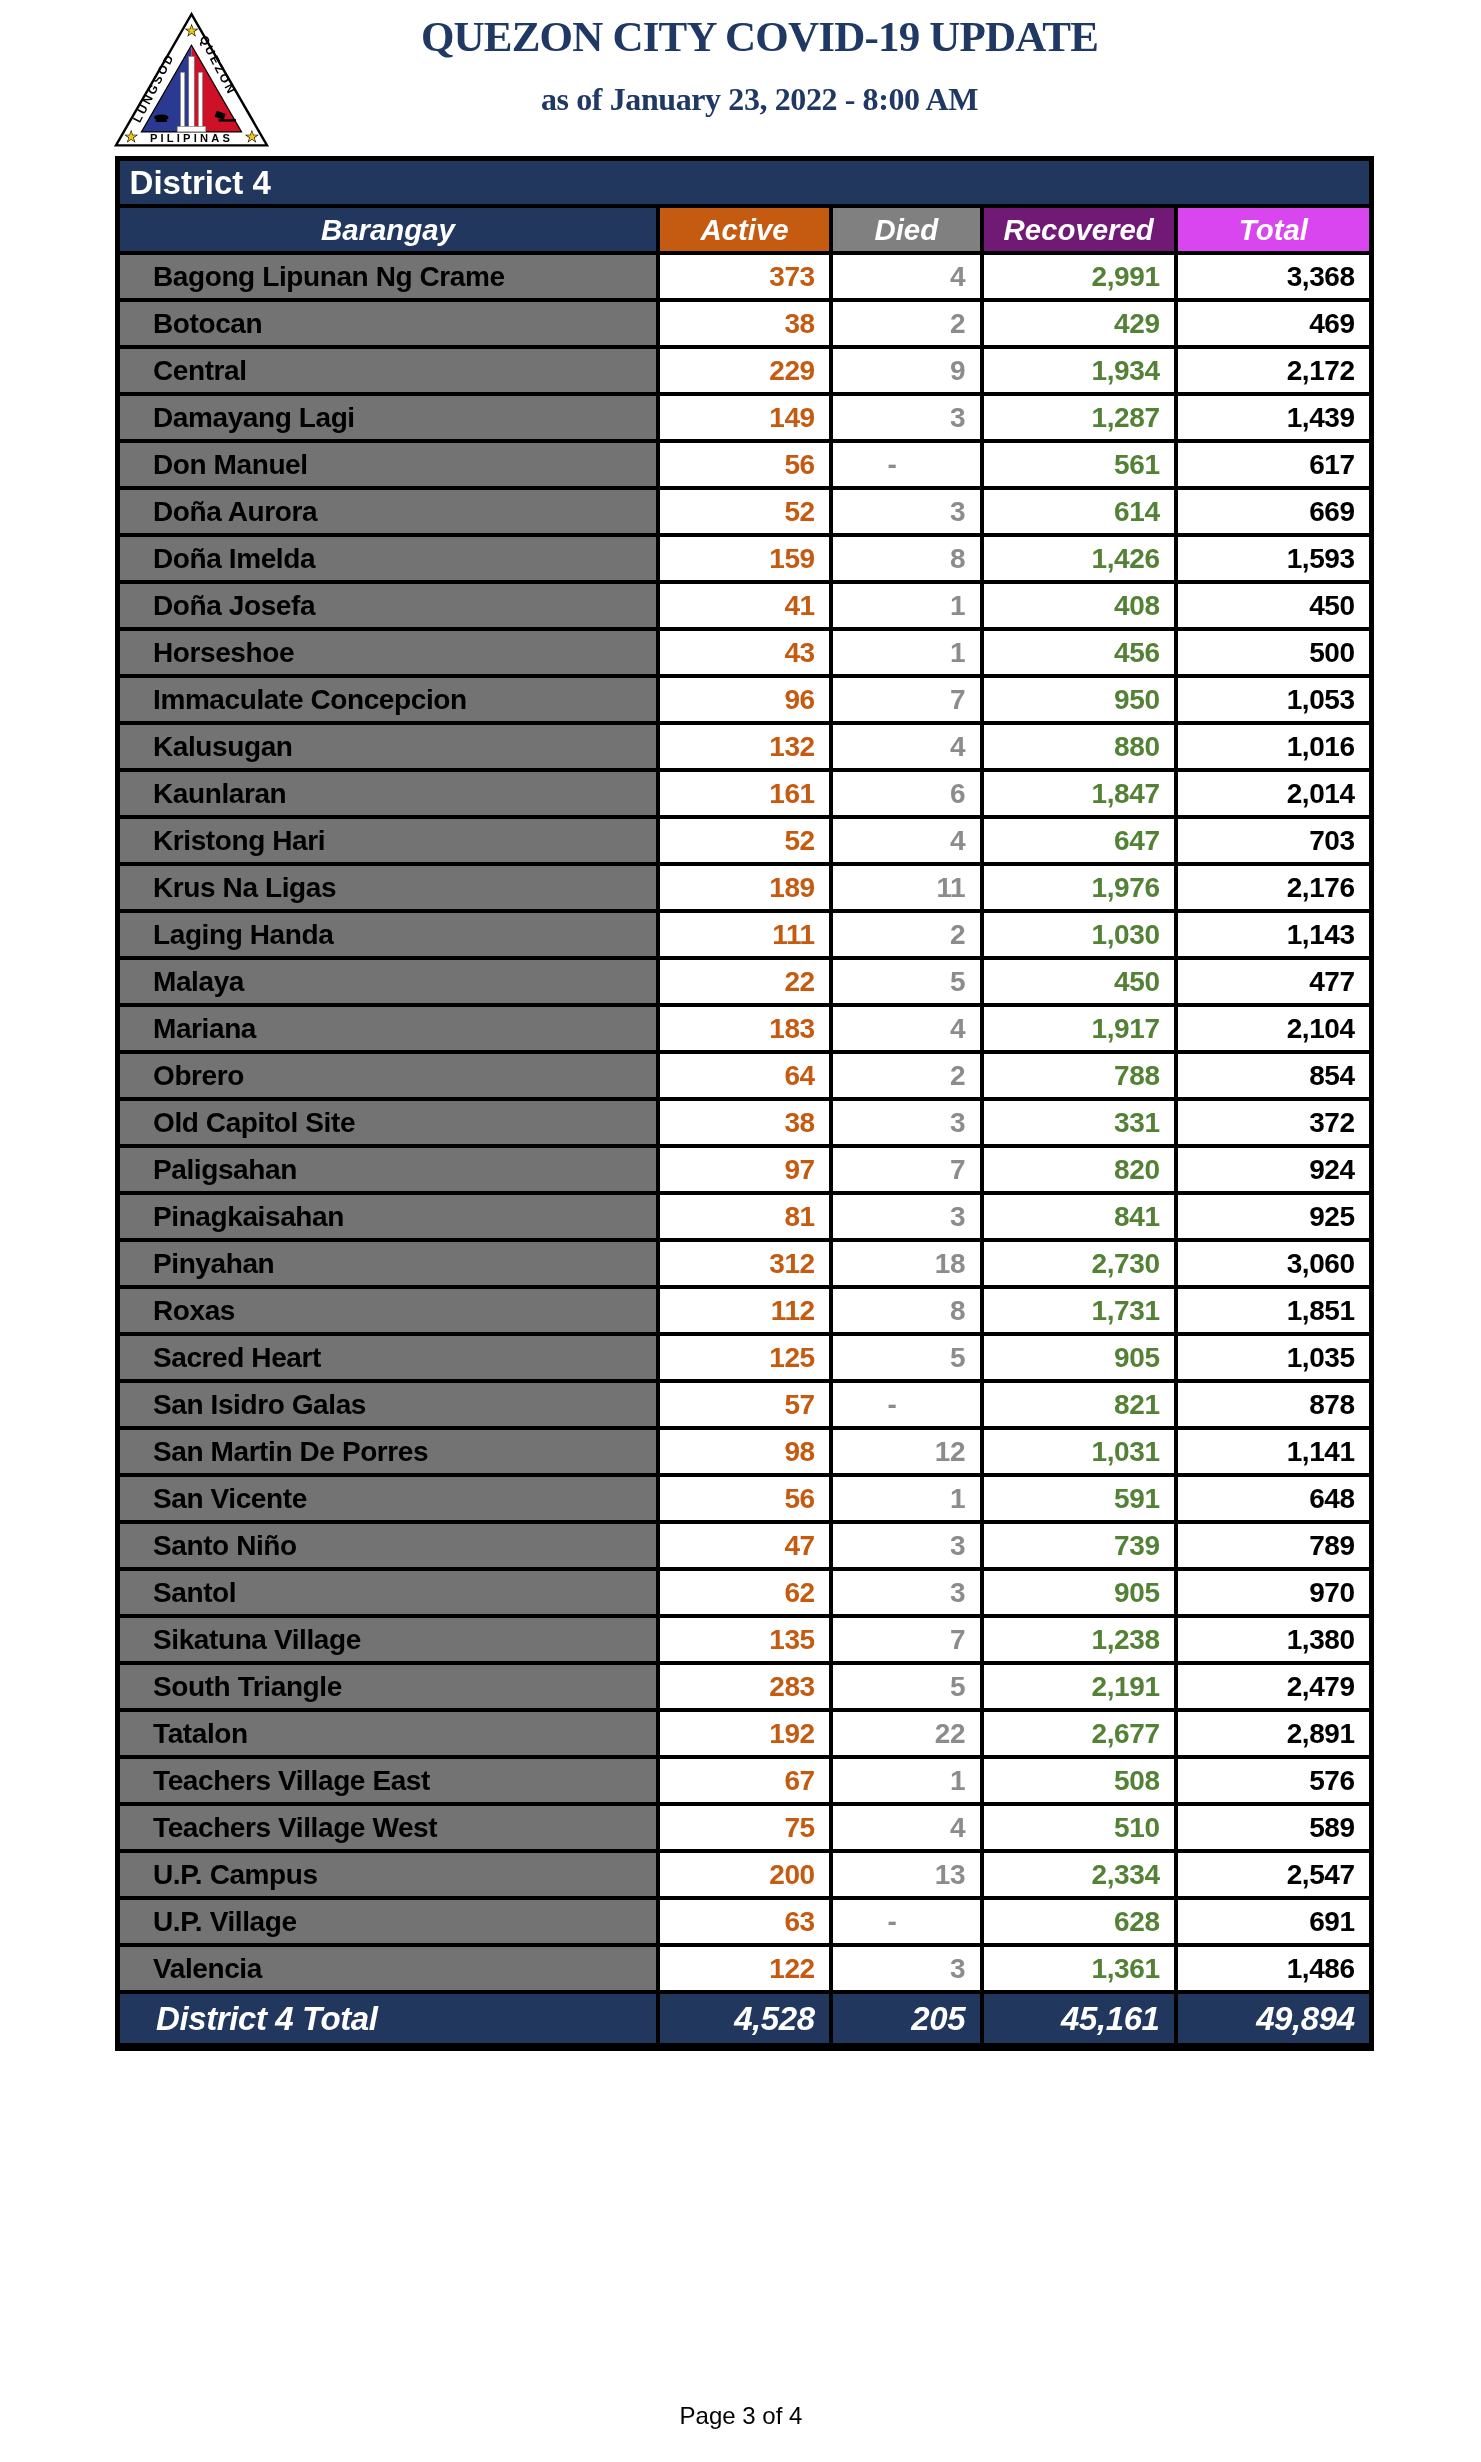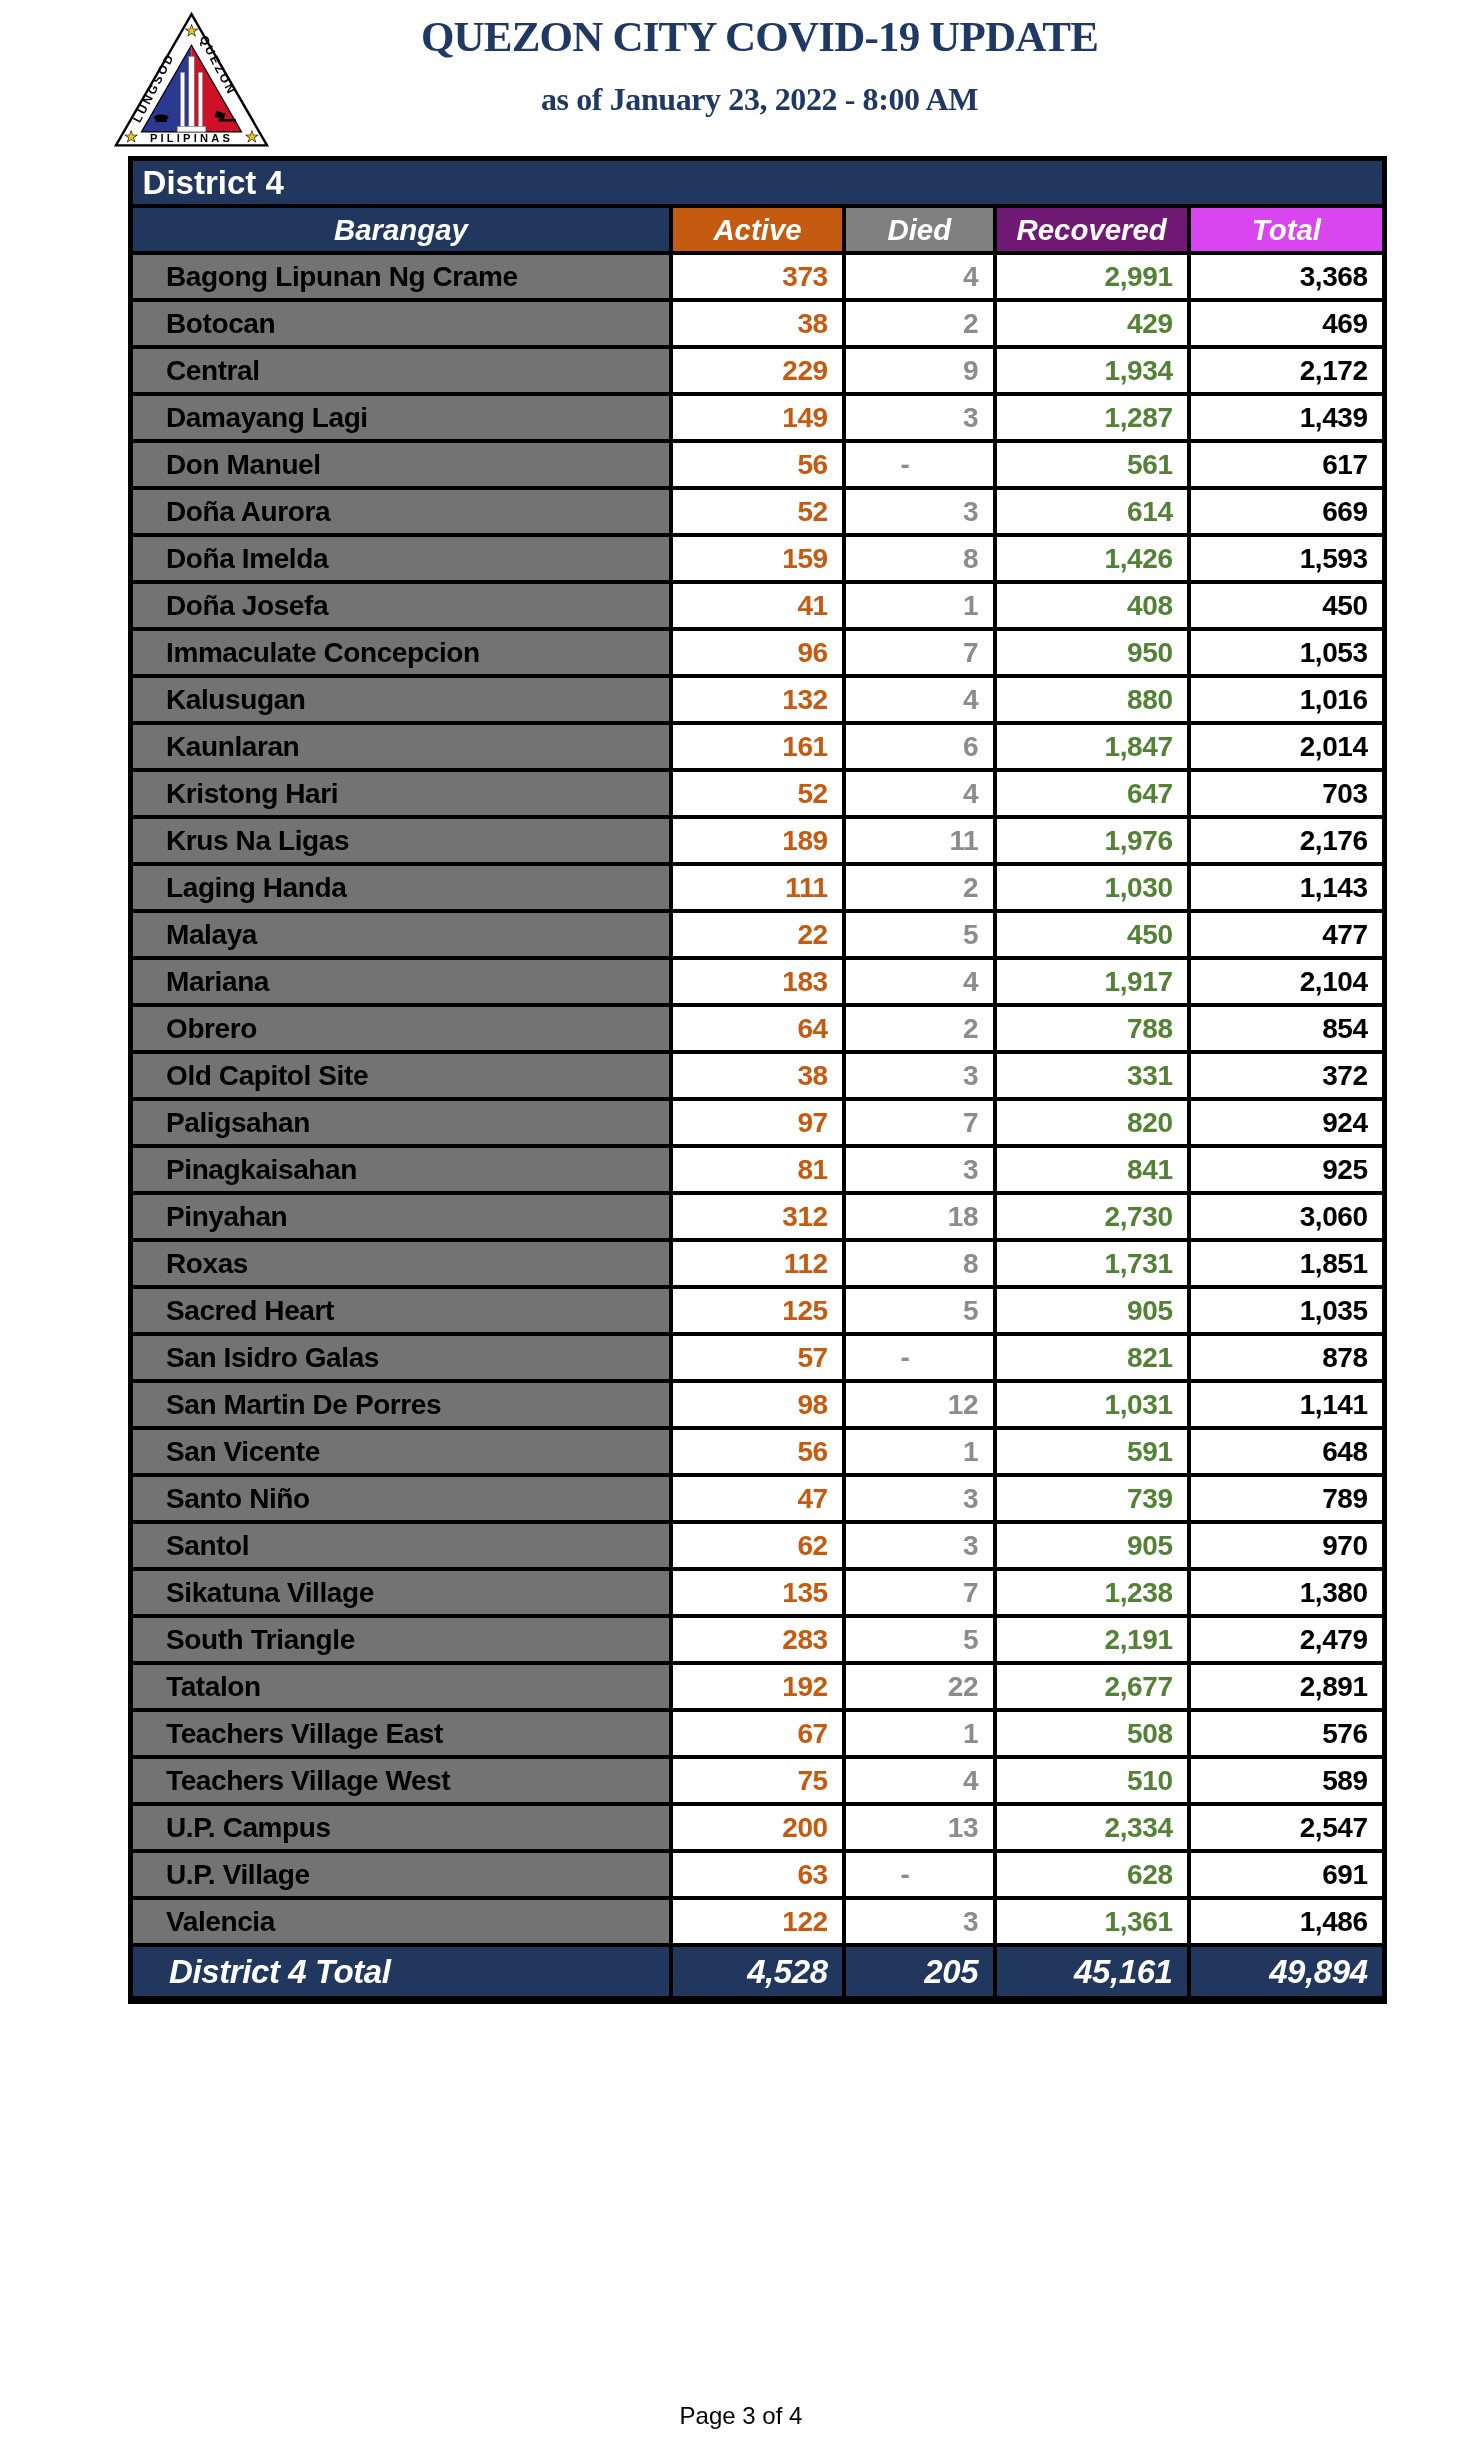--- a/index.html
+++ b/index.html
@@ -16,21 +16,21 @@
   .titles{position:absolute;left:12px;top:14.3px;width:100%;text-align:center;color:#1F3864;font-family:Liberation Serif, serif;}
   .main-title{
     font-size:43px;font-weight:700;letter-spacing:-0.8px;margin:0;line-height:1.05;
   }
   .sub-title{
     font-size:32px;font-weight:700;letter-spacing:-0.4px;margin:24px 0 0 0;line-height:1.0;
   }
 
   
   table.covid{
-    position:absolute;left:128px;top:156px;width:1259px;
+    position:absolute;left:115px;top:156px;width:1259px;
     border-collapse:collapse;table-layout:fixed;
     border:5.6px solid #000;border-bottom-width:8.8px;
   }
   table.covid td, table.covid th{
     border:4px solid #000;overflow:hidden;white-space:nowrap;
   }
   .district-band{
     background:#21375E;color:#fff;font-weight:700;font-size:33px;
     text-align:left;padding:1.6px 4.8px 1.6px 9.6px;height:40px;
   }
@@ -199,20 +199,27 @@
           <td class="num td-total">1,593</td>
         </tr>
         <tr>
           <td class="td-name">Doña Josefa</td>
           <td class="num td-active">41</td>
           <td class="num td-died">1</td>
           <td class="num td-recovered">408</td>
           <td class="num td-total">450</td>
         </tr>
         <tr>
+          <td class="td-name">Horseshoe</td>
+          <td class="num td-active">43</td>
+          <td class="num td-died">1</td>
+          <td class="num td-recovered">456</td>
+          <td class="num td-total">500</td>
+        </tr>
+        <tr>
           <td class="td-name">Immaculate Concepcion</td>
           <td class="num td-active">96</td>
           <td class="num td-died">7</td>
           <td class="num td-recovered">950</td>
           <td class="num td-total">1,053</td>
         </tr>
         <tr>
           <td class="td-name">Kalusugan</td>
           <td class="num td-active">132</td>
           <td class="num td-died">4</td>

